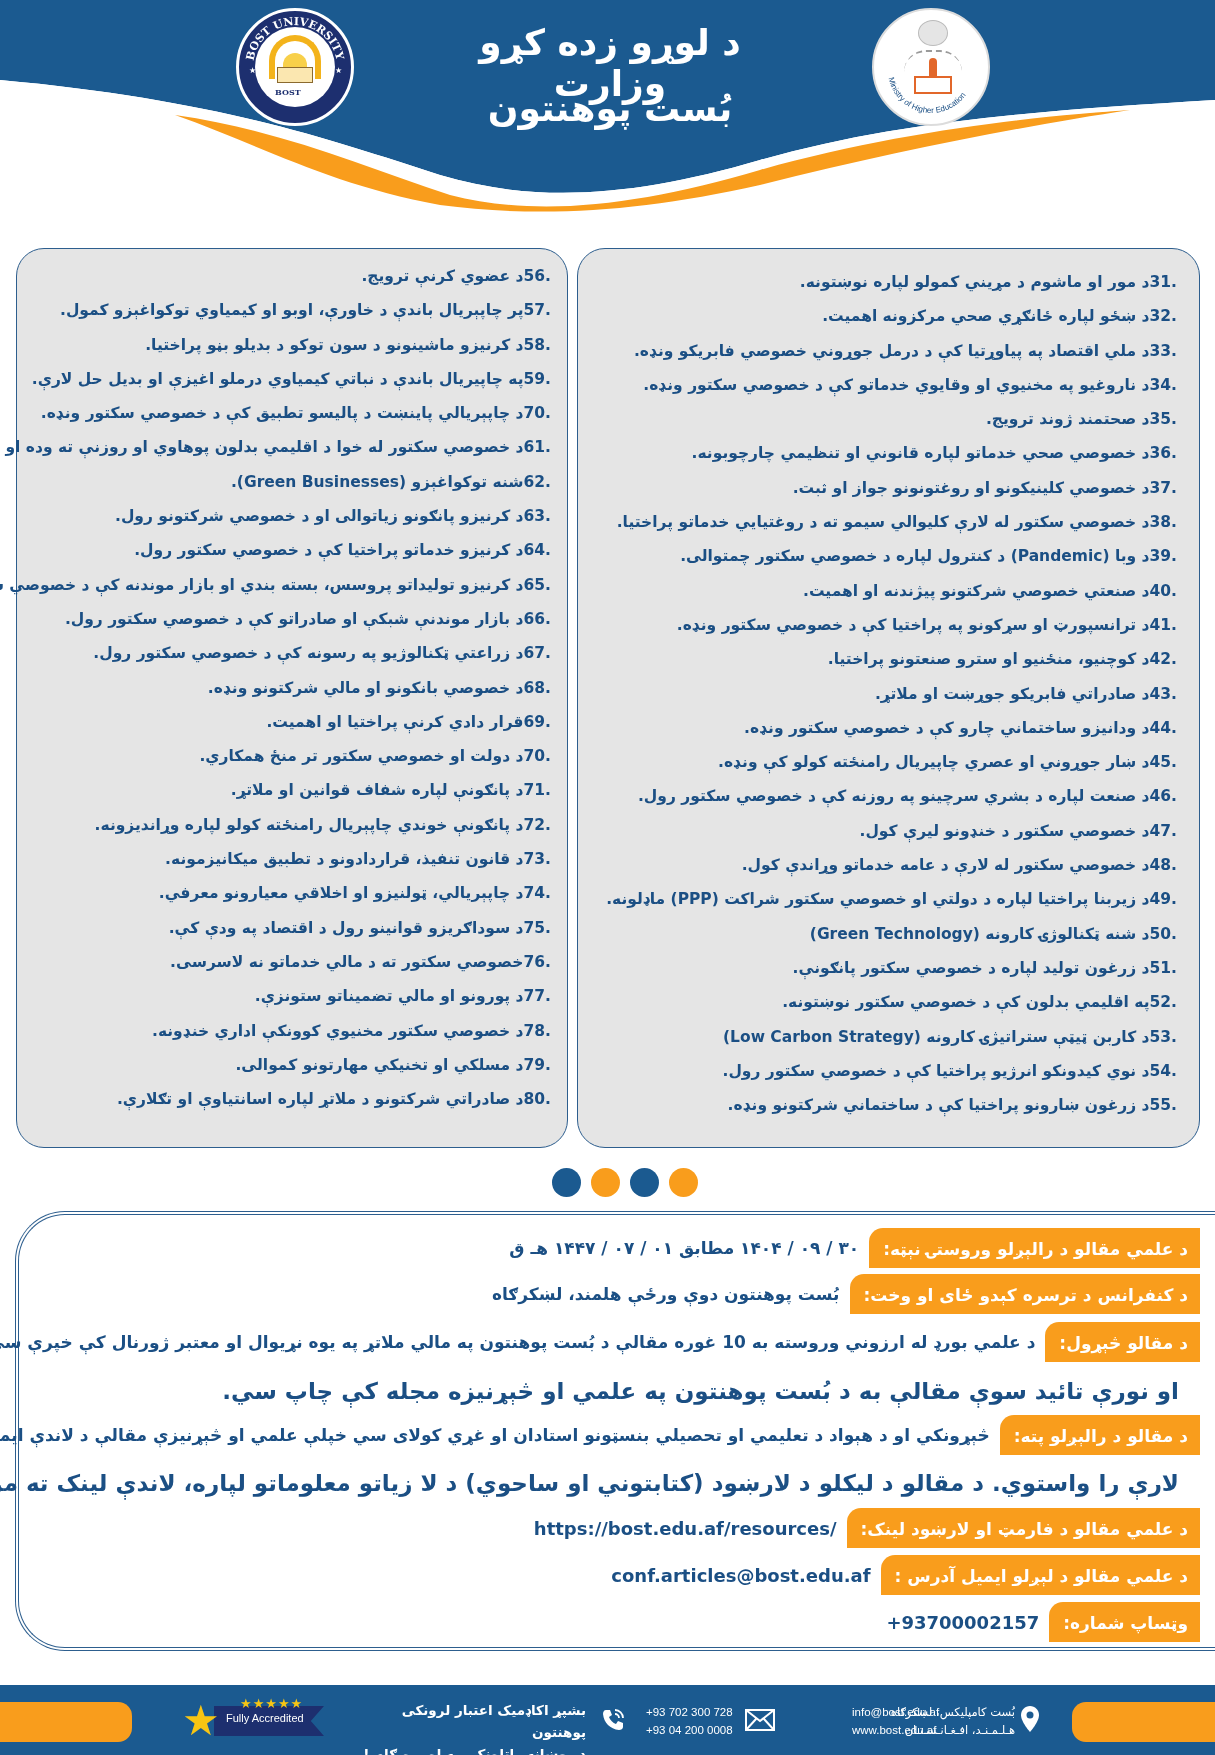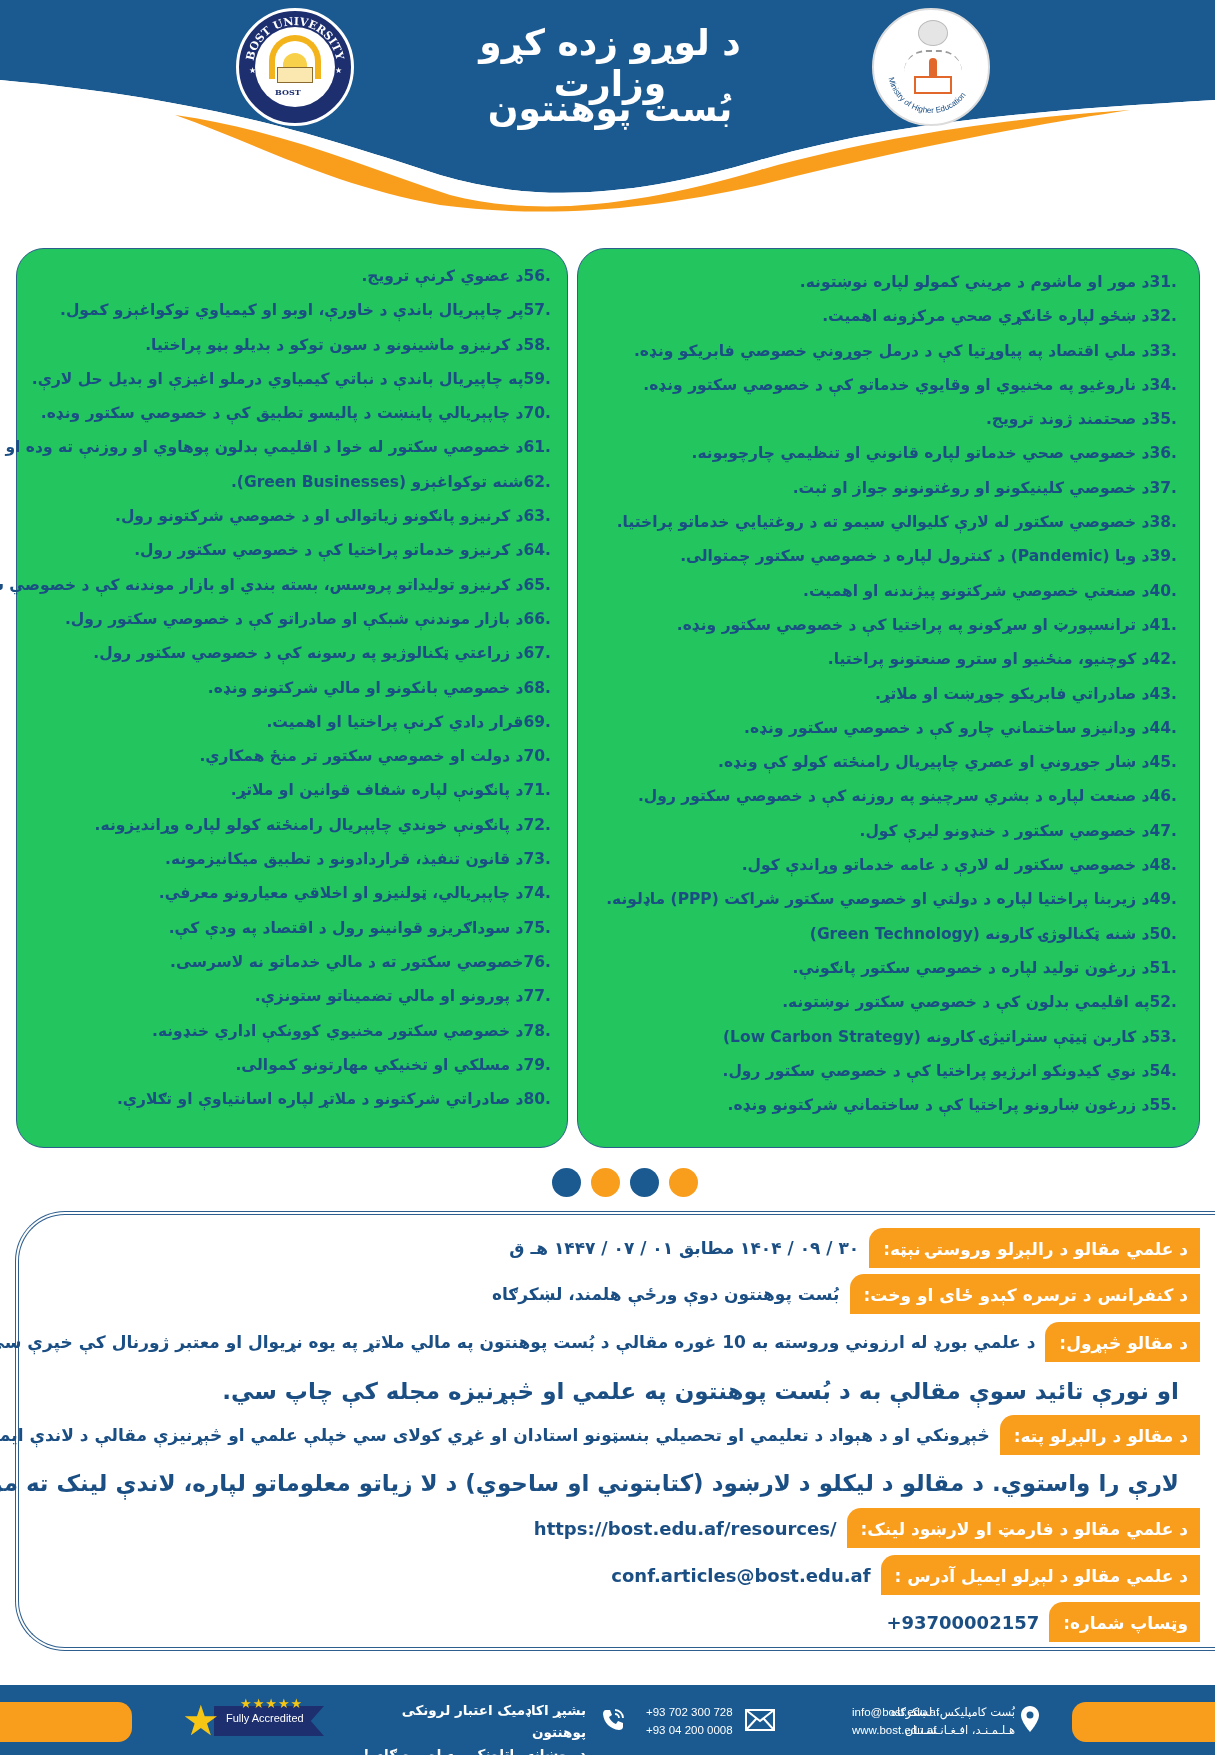--- a/index.html
+++ b/index.html
@@ -23,21 +23,21 @@
   .logo-moe .rays { position: absolute; left: 30px; top: 40px; width: 58px; height: 22px; border-top: 2px dashed #9a9a9a; border-radius: 30px 30px 0 0; }
   .logo-moe .torch { position: absolute; left: 55px; top: 48px; width: 8px; height: 18px; background: #e2672a; border-radius: 4px 4px 0 0; }
   .logo-moe .book { position: absolute; left: 40px; top: 66px; width: 38px; height: 18px; border: 2px solid #e2672a; background: #fff; }
   .logo-moe .ring-text { position: absolute; left: 0; top: 0; width: 114px; height: 114px; }
 
   .title { position: absolute; left: 420px; width: 380px; text-align: center; color: #ffffff; font-weight: bold; direction: rtl; }
   .title-1 { top: 22px; font-size: 36px; }
   .title-2 { top: 88px; font-size: 36px; }
 
   
-  .panel { position: absolute; border: 1.5px solid #2d5e8e; border-radius: 28px; background: #22c55e; direction: rtl; }
+  .panel { position: absolute; border: 1.5px solid #2d5e8e; border-radius: 28px; background: #e5e5e5; direction: rtl; }
   .panel-right { left: 577px; top: 248px; width: 623px; height: 900px; }
   .panel-left  { left: 16px;  top: 248px; width: 552px; height: 900px; }
   .panel ul { list-style: none; }
   .panel-right ul { padding: 16px 22px 0 10px; }
   .panel-left ul  { padding: 10px 16px 0 4px; }
   .panel li { height: 34.3px; line-height: 34px; font-size: 15.5px; font-weight: bold; color: #1b4f84; white-space: nowrap; text-align: right; }
   .panel li .num { unicode-bidi: isolate; direction: ltr; display: inline-block; }
 
   
   .dots { position: absolute; left: 552px; top: 1168px; display: flex; gap: 10px; }

